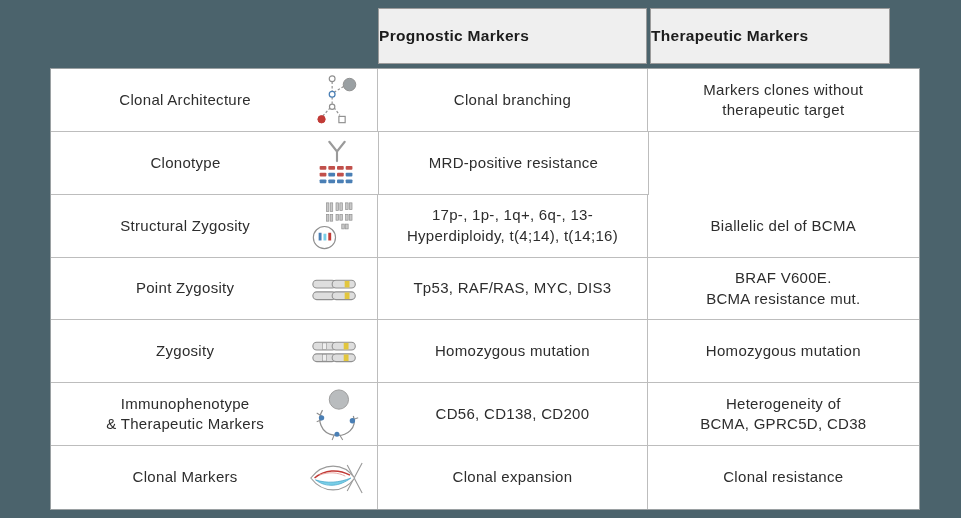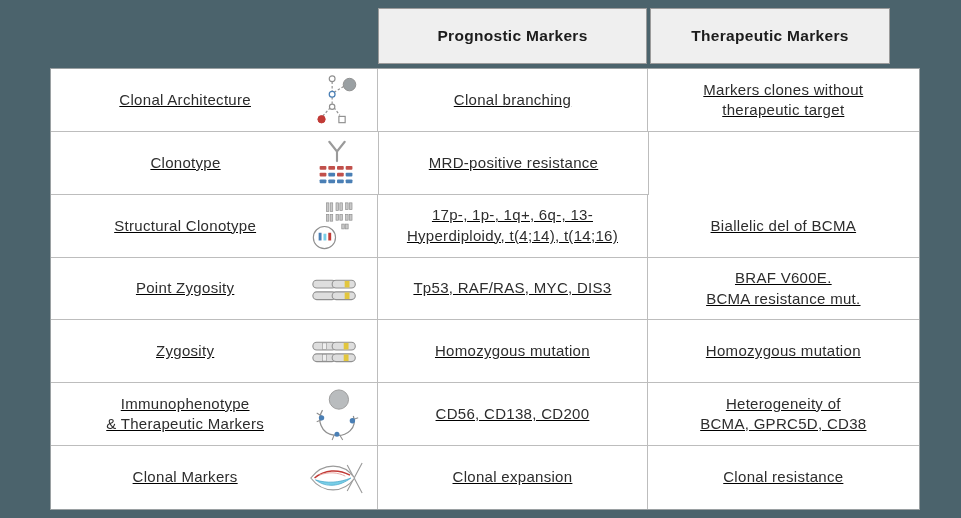--- a/index.html
+++ b/index.html
@@ -16,42 +16,41 @@
   }
   
   .hdr{
     position:absolute;
     top:8px;
     height:56px;
     background:#efefef;
     border:1px solid #9b9b9b;
     display:flex;
     align-items:center;
-    justify-content:center;
+    justify-content:flex-start;
     font-weight:bold;
     font-size:15.5px;
     color:#1c1c1c;
     letter-spacing:.3px;
     box-sizing:border-box;
   }
   .hdr-prognostic{left:378px;width:269px;}
   .hdr-therapeutic{left:650px;width:240px;}
   
   .tbl{
     position:absolute;
     left:50px;
     top:68px;
     width:870px;
     height:442px;
     background:#ffffff;
     border:1px solid #9aa0a2;
     box-sizing:border-box;
     display:flex;
     flex-direction:column;
-    text-decoration:underline;
   }
   .row{
     flex:1;
     display:flex;
     min-height:0;
   }
   .row:not(:last-child) .cell{border-bottom:1px solid #bdbdbd;}
   .cell{
     box-sizing:border-box;
     display:flex;
@@ -152,21 +151,21 @@
                 <rect x="37" y="45" width="7" height="4" rx="1"></rect>
             </g>
           </svg>
         </span>
       </div>
       <div class="cell cell-prog">MRD-positive resistance</div>
     </div>
 
     <div class="row">
       <div class="cell cell-label">
-        <span class="lbl">Structural Clonotype</span>
+        <span class="lbl">Structural Zygosity</span>
         <span class="icon">
           <svg viewBox="0 0 56 56">
             <g fill="#c9c9c9" stroke="#8f8f8f" stroke-width="0.7">
               <rect x="18" y="4" width="2.6" height="9"></rect>
                 <rect x="22" y="4" width="2.6" height="9"></rect>
               <rect x="28" y="4" width="2.6" height="8"></rect>
                 <rect x="32" y="4" width="2.6" height="8"></rect>
               <rect x="38" y="4" width="2.6" height="7"></rect>
                 <rect x="42" y="4" width="2.6" height="7"></rect>
               <rect x="18" y="16" width="2.6" height="7"></rect>

